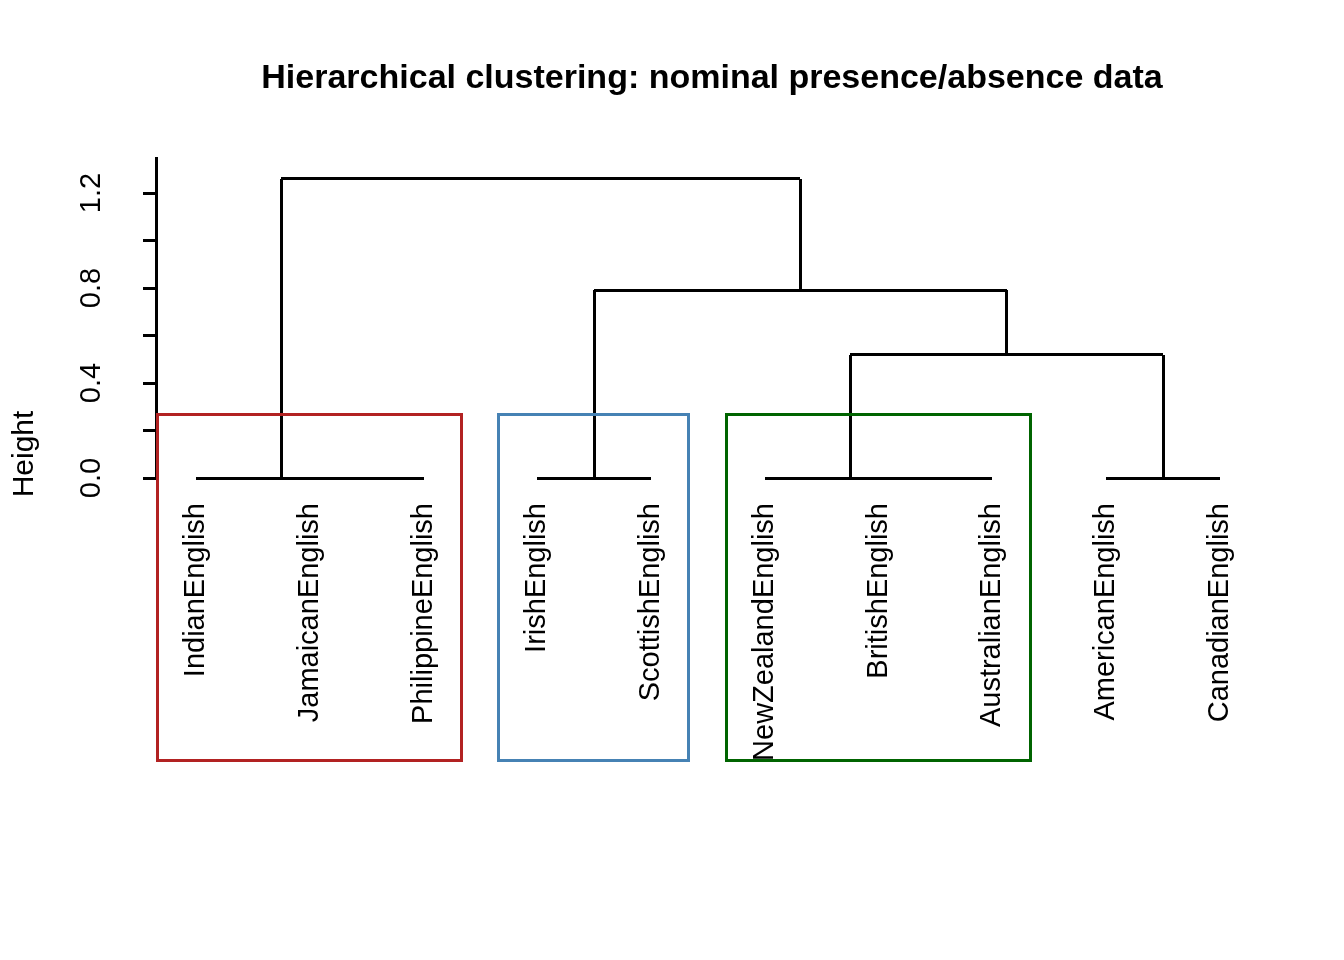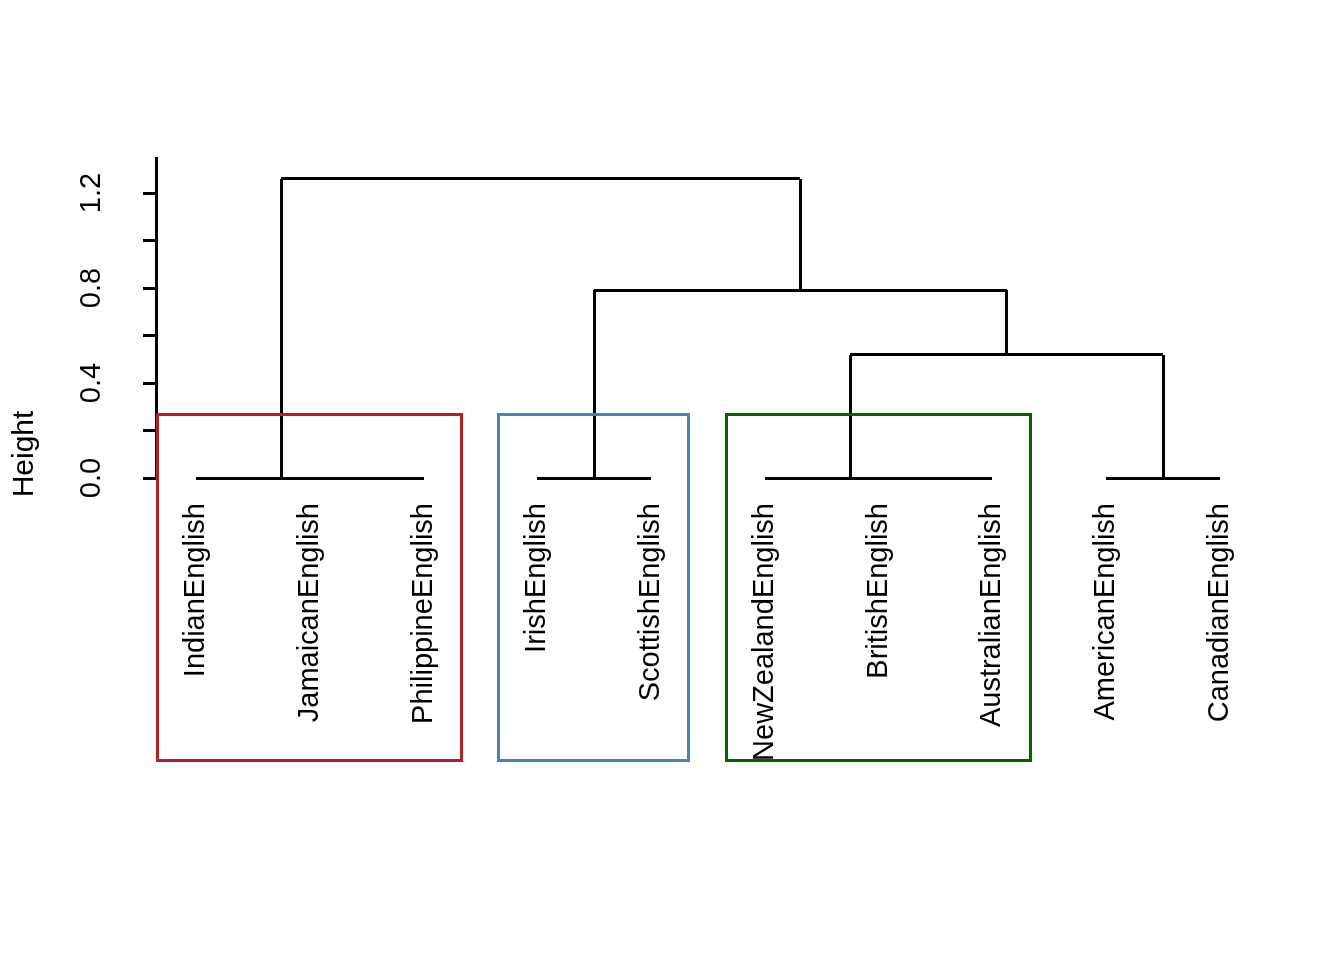--- a/index.html
+++ b/index.html
@@ -37,20 +37,21 @@
   .tick-label, .leaf-label {
     font-family: "Liberation Sans", sans-serif;
     font-size: 29px;
     fill: #000000;
   }
 </style>
 </head>
 <body>
 
 <div id="figure">
+  <div id="chart-title">Hierarchical clustering: nominal presence/absence data</div>
   <div id="ylab">Height</div>
   <svg id="plot-svg" width="1344" height="960" viewBox="0 0 1344 960">
       <line x1="156" y1="157" x2="156" y2="478" stroke="#000000" stroke-width="3" shape-rendering="crispEdges"></line>
       <line x1="143" y1="478" x2="156" y2="478" stroke="#000000" stroke-width="3" shape-rendering="crispEdges"></line>
       <text transform="translate(100,478) rotate(-90)" text-anchor="middle" class="tick-label">0.0</text>
       <line x1="143" y1="430.5" x2="156" y2="430.5" stroke="#000000" stroke-width="3" shape-rendering="crispEdges"></line>
       <line x1="143" y1="383" x2="156" y2="383" stroke="#000000" stroke-width="3" shape-rendering="crispEdges"></line>
       <text transform="translate(100,383) rotate(-90)" text-anchor="middle" class="tick-label">0.4</text>
       <line x1="143" y1="335.5" x2="156" y2="335.5" stroke="#000000" stroke-width="3" shape-rendering="crispEdges"></line>
       <line x1="143" y1="288" x2="156" y2="288" stroke="#000000" stroke-width="3" shape-rendering="crispEdges"></line>

